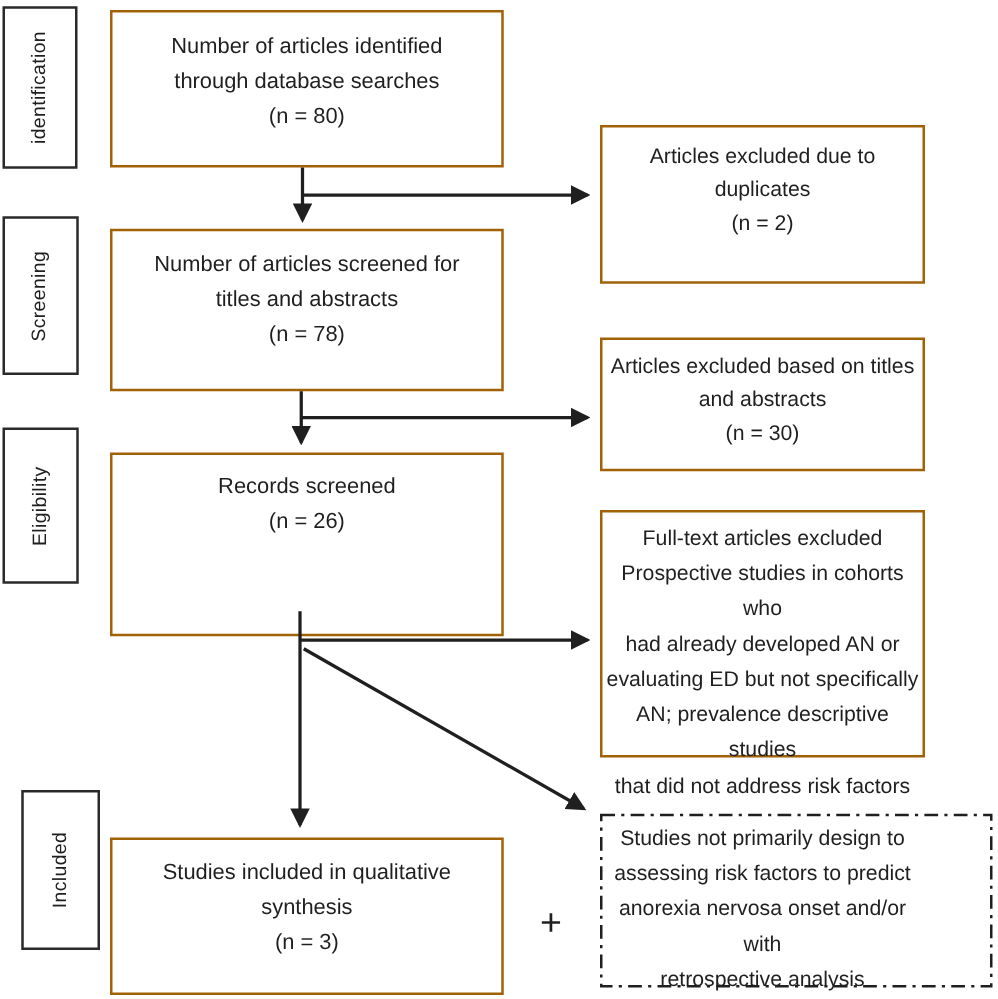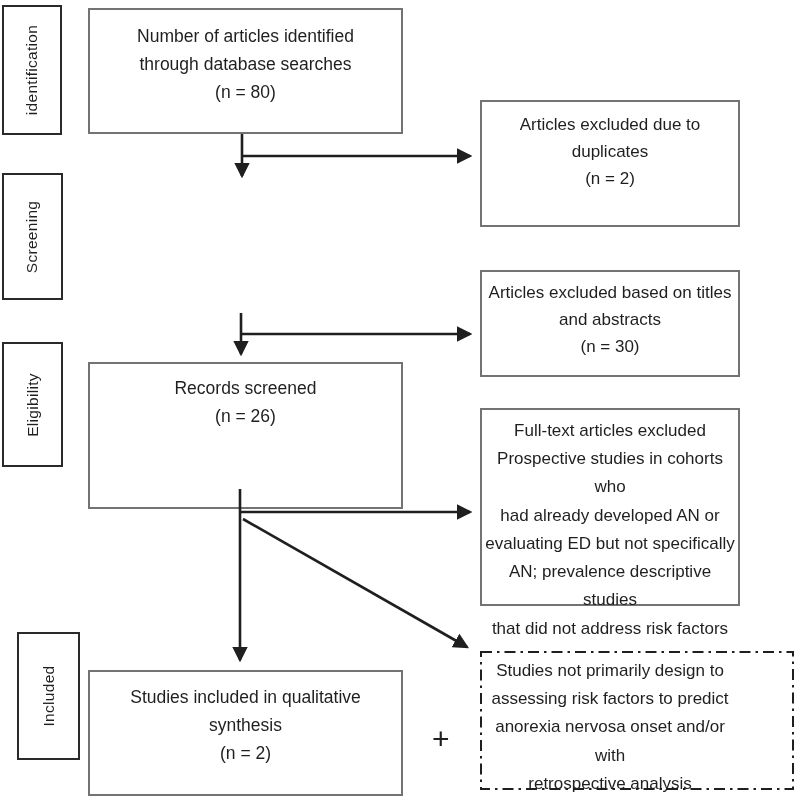--- a/index.html
+++ b/index.html
@@ -12,21 +12,21 @@
     width: 798px;
     height: 799px;
     background: #ffffff;
     font-family: "Liberation Sans", sans-serif;
     color: #1f1f1f;
     overflow: hidden;
   }
   .box {
     position: absolute;
     box-sizing: border-box;
-    border: 2px solid #737373;
+    border: 2px solid #a16207;
     background: #ffffff;
     text-align: center;
     white-space: pre-line;
   }
   .main-box {
     left: 88px;
     width: 315px;
     font-size: 17.5px;
     line-height: 1.6;
     padding-top: 12px;
@@ -89,25 +89,28 @@
   <div class="stage-box" style="left:2px; top:342px; width:61px; height:125px;">
     <span>Eligibility</span>
   </div>
   <div class="stage-box" style="left:17px; top:632px; width:63px; height:128px;">
     <span>Included</span>
   </div>
 
   <div class="box main-box" style="top:8px; height:126px;">Number of articles identified
 through database searches
 (n = 80)</div>
+  <div class="box main-box" style="top:183px; height:130px;">Number of articles screened for
+titles and abstracts
+(n = 78)</div>
   <div class="box main-box" style="top:362px; height:147px; padding-top:10px;">Records screened
 (n = 26)</div>
   <div class="box main-box" style="top:670px; height:126px; padding-top:11px;">Studies included in qualitative
 synthesis
-(n = 2)</div>
+(n = 3)</div>
 
   <div class="box right-box" style="top:100px; height:127px; padding-top:10px;">Articles excluded due to
 duplicates
 (n = 2)</div>
   <div class="box right-box" style="top:270px; height:107px; padding-top:8px;">Articles excluded based on titles
 and abstracts
 (n = 30)</div>
   <div class="box right-box small-text" style="top:408px; height:198px; padding-top:7px;">Full-text articles excluded
 Prospective studies in cohorts who
 had already developed AN or

